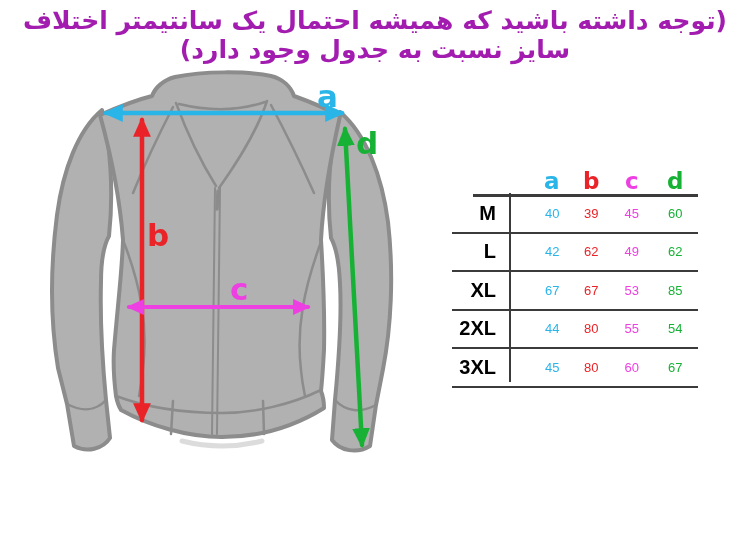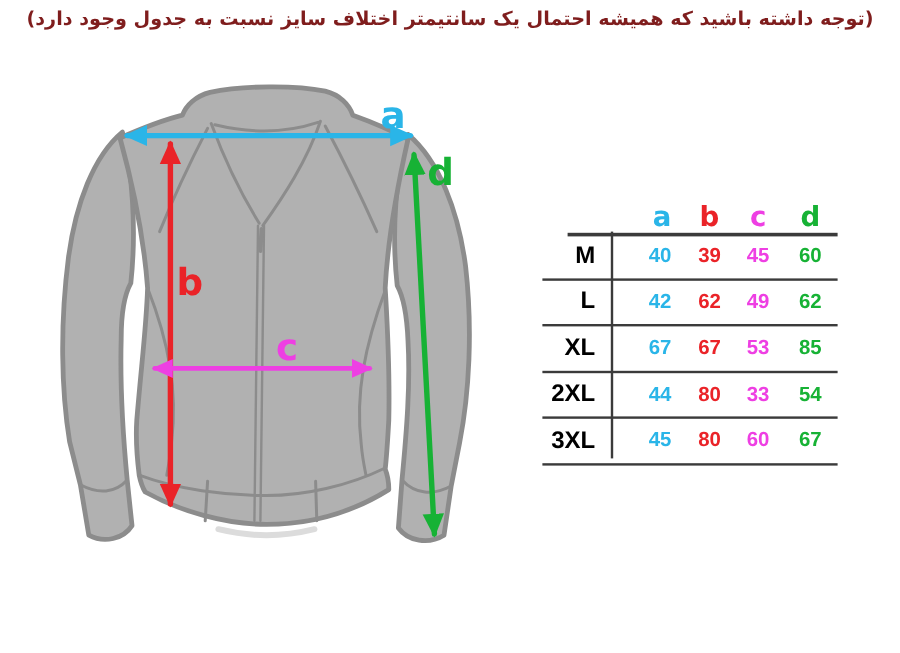--- a/index.html
+++ b/index.html
@@ -5,41 +5,41 @@
   html,body{margin:0;padding:0;background:#ffffff;}
   .screen{
     position:relative;width:750px;height:544px;background:#ffffff;overflow:hidden;
     font-family:"DejaVu Sans",sans-serif;
   }
   
   .note{
     position:absolute;top:6px;left:0;right:0;
     text-align:center;direction:rtl;
     font-family:"DejaVu Sans",sans-serif;
-    font-size:16px;font-weight:bold;color:#7f1d1d;
+    font-size:25px;font-weight:bold;color:#a21caf;
   }
   
   .jacket-wrap{position:absolute;left:30px;top:60px;width:420px;height:400px;}
   .jacket-wrap svg{display:block;width:420px;height:400px;}
   .measure-label{font-family:"DejaVu Sans",sans-serif;font-size:31px;font-weight:600;}
   
   .size-table{
     position:absolute;left:452px;top:168px;width:246px;height:214px;
     font-family:"Liberation Sans",sans-serif;
   }
   .thead,.trow{
     display:grid;grid-template-columns:58px 61.5px 39.5px 41.5px 45.5px;
     align-items:center;
   }
   .thead{height:27px;}
   .trow{height:36.5px;border-bottom:2.5px solid #3b3b3b;}
   .cell{text-align:center;}
   .hcell{font-family:"DejaVu Sans",sans-serif;font-size:23px;font-weight:600;line-height:1;}
   .size{font-size:20px;font-weight:bold;color:#000;text-align:right;padding-right:14px;}
-  .val{font-size:17px;font-weight:700;text-align:center;}
+  .val{font-size:13px;font-weight:400;text-align:center;}
   .col-a{color:#2ab5e8;}
   .col-b{color:#ea2328;}
   .col-c{color:#ee3fe3;}
   .col-d{color:#17b235;}
   .col-first{text-align:right;padding-right:12px;}
   .top-rule{position:absolute;left:21px;right:0;top:26px;height:2.5px;background:#3b3b3b;}
   .vrule{position:absolute;left:56.5px;top:25px;width:2.5px;height:189px;background:#3b3b3b;}
 </style>
 </head>
 <body>
@@ -173,21 +173,21 @@
       <div class="cell size">XL</div>
       <div class="cell val col-a col-first">67</div>
       <div class="cell val col-b">67</div>
       <div class="cell val col-c">53</div>
       <div class="cell val col-d">85</div>
     </div>
     <div class="trow">
       <div class="cell size">2XL</div>
       <div class="cell val col-a col-first">44</div>
       <div class="cell val col-b">80</div>
-      <div class="cell val col-c">33</div>
+      <div class="cell val col-c">55</div>
       <div class="cell val col-d">54</div>
     </div>
     <div class="trow">
       <div class="cell size">3XL</div>
       <div class="cell val col-a col-first">45</div>
       <div class="cell val col-b">80</div>
       <div class="cell val col-c">60</div>
       <div class="cell val col-d">67</div>
     </div>
 

